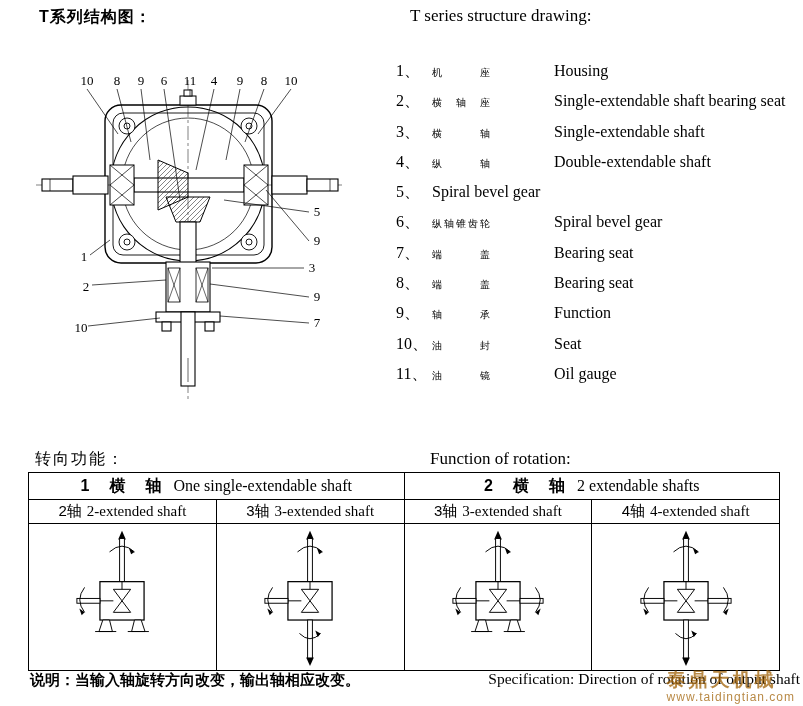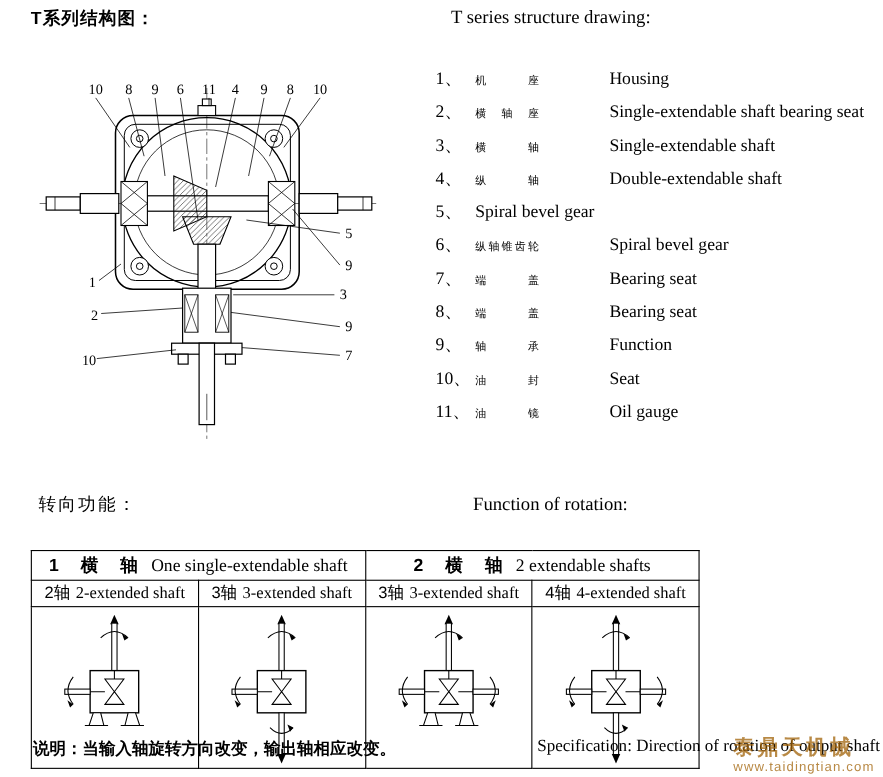--- a/index.html
+++ b/index.html
@@ -1,29 +1,29 @@
 <!DOCTYPE html>
 <html><head>
 <meta charset="utf-8">
 <style>
   html,body{margin:0;padding:0}
   body{width:803px;height:706px;background:#fff;color:#000;font-family:"Liberation Sans",sans-serif}
   #page{position:relative;width:803px;height:706px;background:#fff;overflow:hidden}
-  .title-cn{position:absolute;left:28px;top:7px;font-size:16px;font-weight:bold;letter-spacing:1px}
+  .title-cn{position:absolute;left:39px;top:7px;font-size:16px;font-weight:bold;letter-spacing:1px}
   .title-en{position:absolute;left:410px;top:6px;font-size:17px;font-family:"Liberation Serif",serif}
   #drawing{position:absolute;left:28px;top:58px}
   #drawing text{font-family:"Liberation Serif",serif;font-size:13px;text-anchor:middle;fill:#000}
   .parts{position:absolute;left:396px;top:61px;width:407px}
   .prow{display:flex;align-items:baseline;height:30.3px}
   .pnum{width:36px;font-size:16px;font-family:"Liberation Serif",serif}
   .pcn{width:122px;font-size:10px;letter-spacing:2px;font-weight:400;white-space:nowrap}
   .pen{font-size:16px;font-family:"Liberation Serif",serif;white-space:nowrap}
   .sec-cn{position:absolute;left:35px;top:449px;font-size:16px;font-weight:normal;letter-spacing:2px}
   .sec-en{position:absolute;left:430px;top:449px;font-size:17px;font-family:"Liberation Serif",serif}
-  table.rot{position:absolute;left:28px;top:500px;width:608px;border-collapse:collapse;table-layout:fixed}
+  table.rot{position:absolute;left:28px;top:472px;width:752px;border-collapse:collapse;table-layout:fixed}
   table.rot td{border:1px solid #000;text-align:center;vertical-align:middle;padding:0}
   tr.grow td{height:26px;font-size:16px}
   tr.crow td{height:23px;font-size:15px}
   tr.frow td{height:146px}
   .ghcn{font-weight:bold;letter-spacing:2px}
   .ghen{font-family:"Liberation Serif",serif;margin-left:10px}
   .chcn{font-weight:normal}
   .chen{font-family:"Liberation Serif",serif;margin-left:5px}
   .note-cn{position:absolute;left:30px;top:671px;font-size:15px;font-weight:bold}
   .note-en{position:absolute;left:410px;top:670px;width:390px;text-align:right;font-size:15.5px;line-height:17px;font-family:"Liberation Serif",serif}

